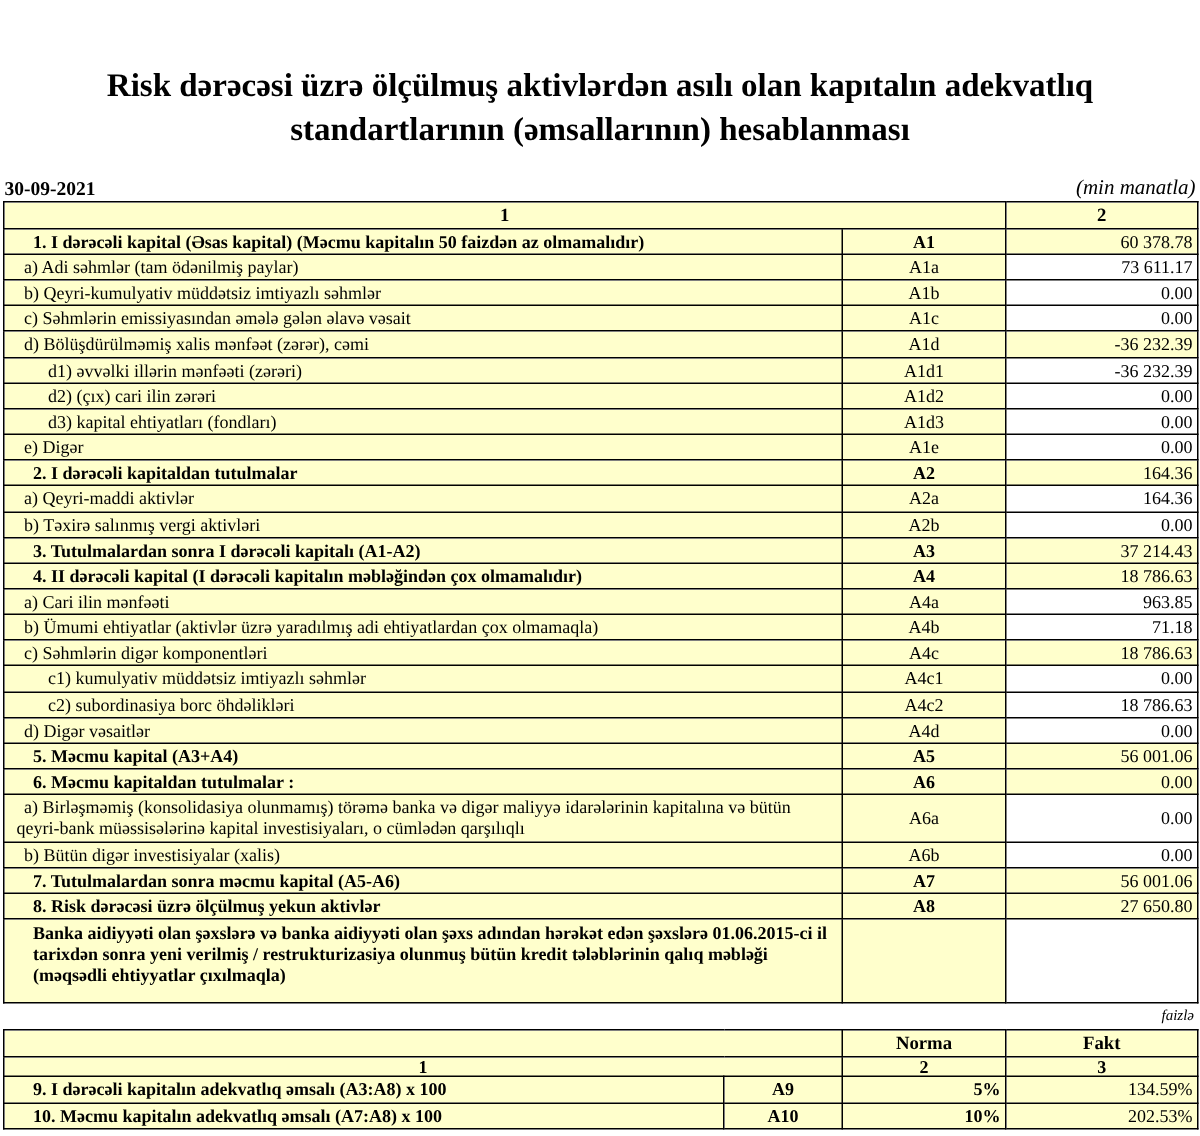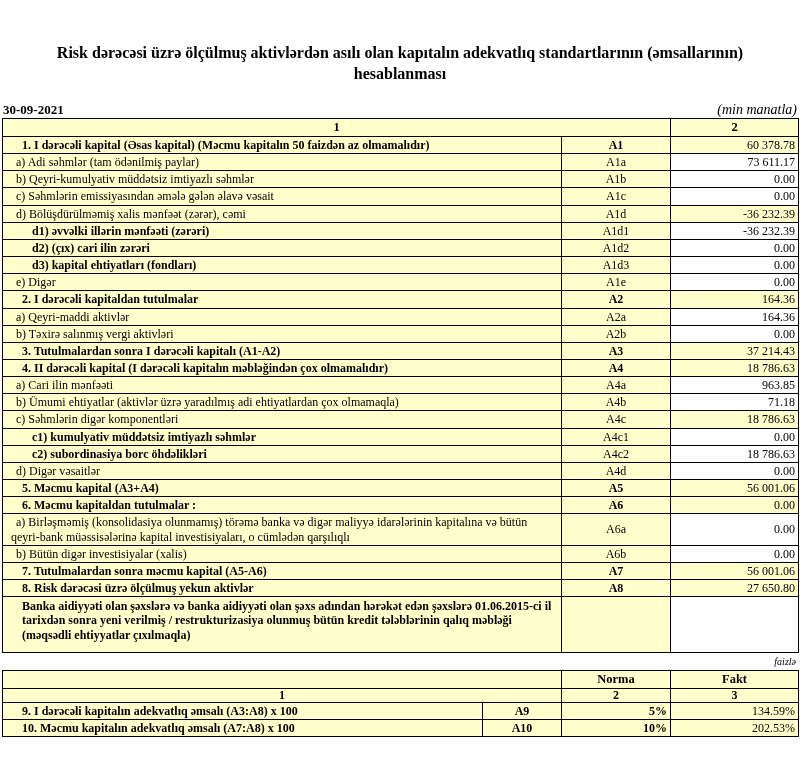--- a/index.html
+++ b/index.html
@@ -9,21 +9,21 @@
   }
   *{box-sizing:border-box;}
   html,body{margin:0;padding:0;}
   body{
     width:800px;height:757px;overflow:hidden;background:#fff;color:#000;
     font-family:"Liberation Serif", serif;
   }
   .page{width:800px;position:relative;}
   .title{
     margin:42px auto 0;width:756px;text-align:center;
-    font-weight:bold;font-size:16px;line-height:1.32;
+    font-weight:bold;font-size:22px;line-height:1.32;
   }
   .meta{
     display:flex;justify-content:space-between;align-items:flex-end;
     margin:12px 3px 0 3px;font-size:13px;height:22px;
   }
   .date{font-weight:bold;}
   .unit{font-style:italic;font-size:14px;}
   table{
     border-collapse:collapse;table-layout:fixed;width:796px;margin:0 2px;
   }
@@ -32,21 +32,21 @@
     font-size:12px;line-height:1.18;padding:1px 3px;vertical-align:middle;
     overflow:hidden;
   }
   th{font-weight:bold;text-align:center;font-size:12.5px;}
   td.lbl{text-align:left;}
   td.code{text-align:center;width:110px;}
   td.val{text-align:right;}
   td.white{background:var(--white);}
   .i0{padding-left:19px;}
   .i1{padding-left:13px;}
-  .i2{padding-left:29px;font-weight:bold;}
+  .i2{padding-left:29px;}
   tr.sec td{font-weight:bold;}
   tr.sec td.val{font-weight:normal;}
   tr.banka td{height:56px;}
   tr.banka td.lbl{vertical-align:top;font-weight:bold;padding-top:2px;}
   td.wrap{padding-left:8px;text-indent:5px;}
   .unit2{
     text-align:right;font-style:italic;font-size:10px;
     margin:1px 4px 1px 0;height:15px;line-height:15px;
   }
   .t2 th.hdr{height:17px;}

